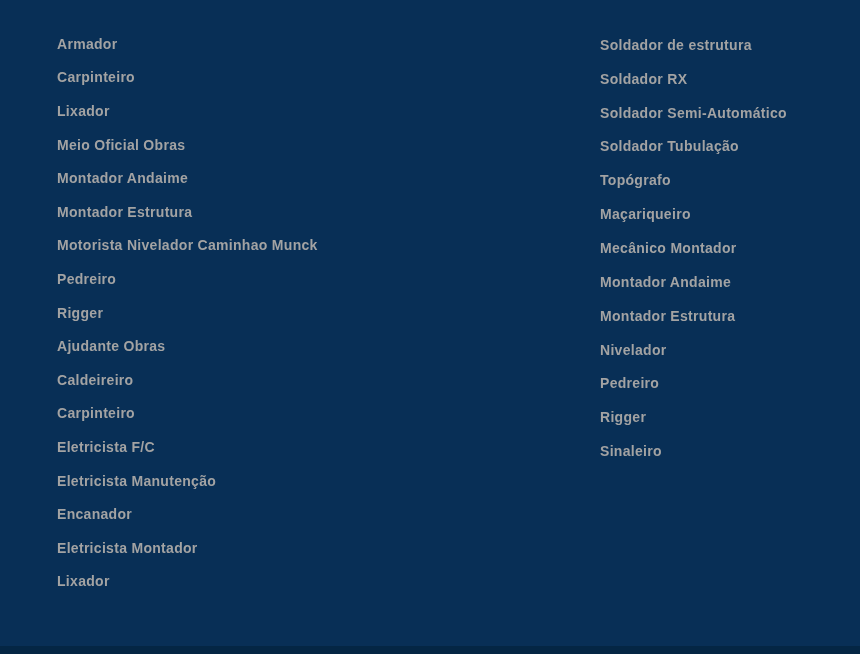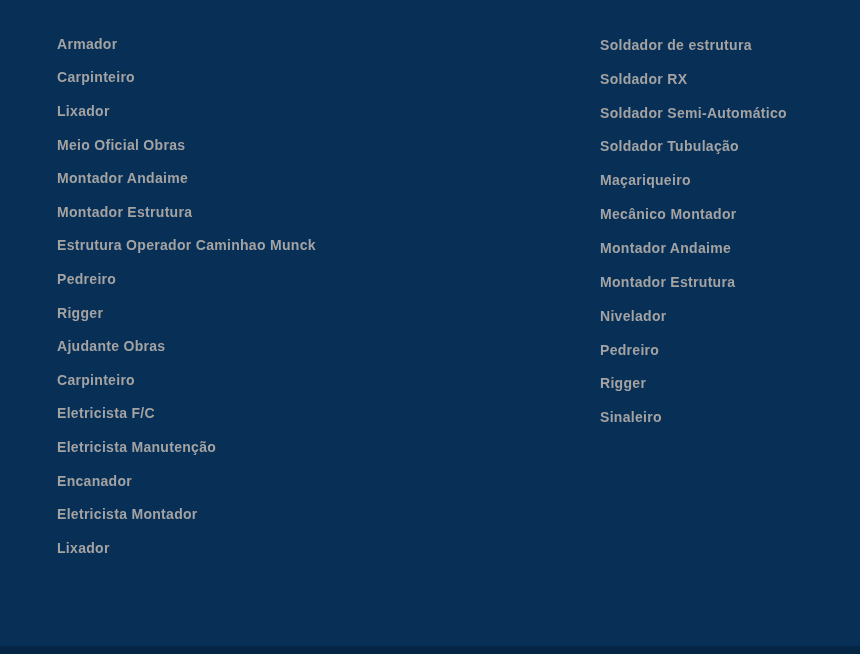--- a/index.html
+++ b/index.html
@@ -76,30 +76,33 @@
     <li class="role-item">
         <span class="role-label">Meio Oficial Obras</span>
       </li>
     <li class="role-item">
         <span class="role-label">Montador Andaime</span>
       </li>
     <li class="role-item">
         <span class="role-label">Montador Estrutura</span>
       </li>
     <li class="role-item">
-        <span class="role-label">Estrutura Operador Caminhao Munck</span>
+        <span class="role-label">Motorista Nivelador Caminhao Munck</span>
       </li>
     <li class="role-item">
         <span class="role-label">Pedreiro</span>
       </li>
     <li class="role-item">
         <span class="role-label">Rigger</span>
       </li>
     <li class="role-item">
         <span class="role-label">Ajudante Obras</span>
+      </li>
+    <li class="role-item">
+        <span class="role-label">Caldeireiro</span>
       </li>
     <li class="role-item">
         <span class="role-label">Carpinteiro</span>
       </li>
     <li class="role-item">
         <span class="role-label">Eletricista F/C</span>
       </li>
     <li class="role-item">
         <span class="role-label">Eletricista Manutenção</span>
       </li>
@@ -121,20 +124,23 @@
     <li class="role-item">
         <span class="role-label">Soldador RX</span>
       </li>
     <li class="role-item">
         <span class="role-label">Soldador Semi-Automático</span>
       </li>
     <li class="role-item">
         <span class="role-label">Soldador Tubulação</span>
       </li>
     <li class="role-item">
+        <span class="role-label">Topógrafo</span>
+      </li>
+    <li class="role-item">
         <span class="role-label">Maçariqueiro</span>
       </li>
     <li class="role-item">
         <span class="role-label">Mecânico Montador</span>
       </li>
     <li class="role-item">
         <span class="role-label">Montador Andaime</span>
       </li>
     <li class="role-item">
         <span class="role-label">Montador Estrutura</span>

